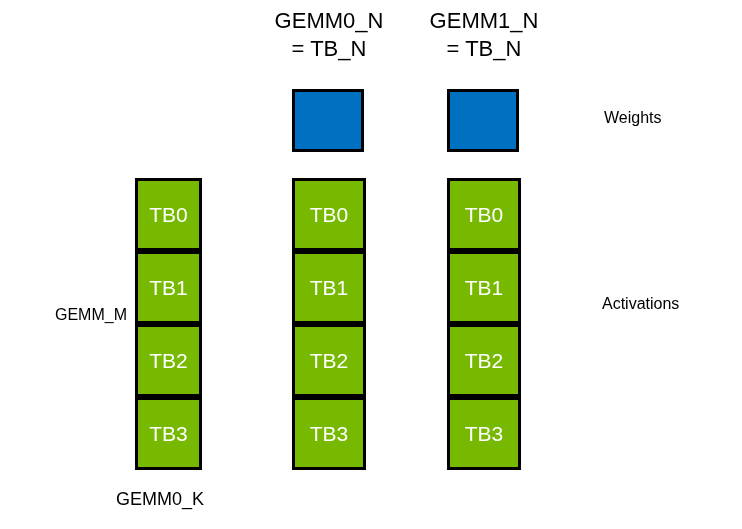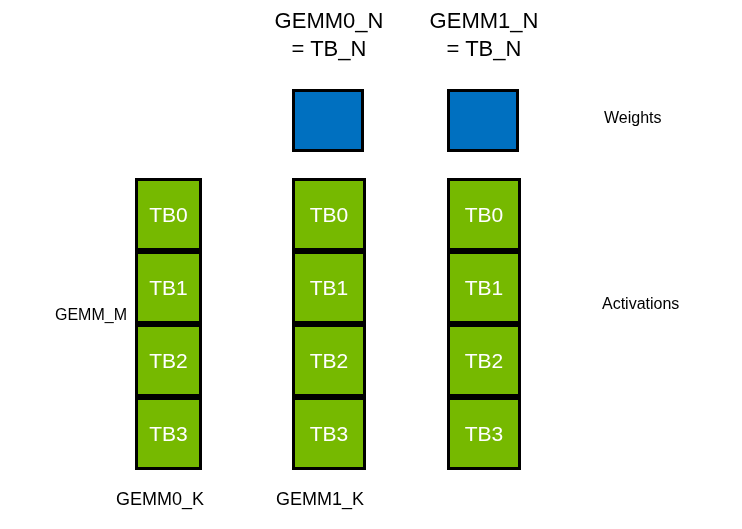--- a/index.html
+++ b/index.html
@@ -101,15 +101,14 @@
     <div class="tb-cell">TB1</div>
     <div class="tb-cell">TB2</div>
     <div class="tb-cell">TB3</div>
   </div>
 
   <div class="side-label" style="left:20px; top:303px;margin-left:35px;">GEMM_M</div>
   <div class="side-label" style="left:604px; top:106px;">Weights</div>
   <div class="side-label" style="left:602px; top:292px;">Activations</div>
 
   <div class="bottom-label" style="left:90px;">GEMM0_K</div>
-  <div class="bottom-label" style="left:250px;">GEMM1_K</div>
 
 </div>
 
 </body></html>

